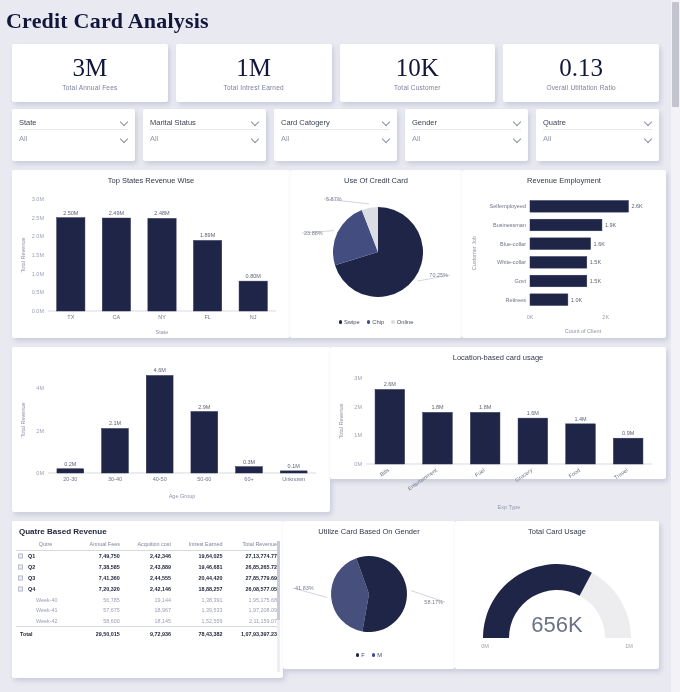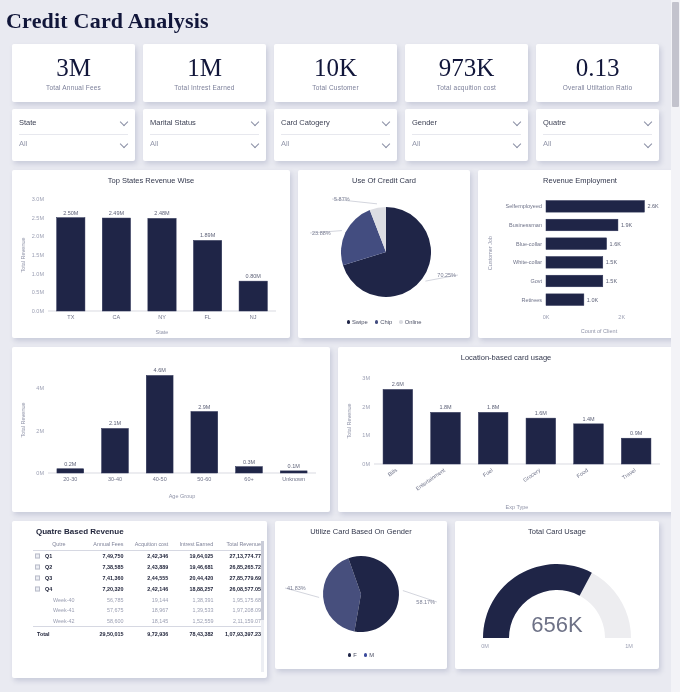--- a/index.html
+++ b/index.html
@@ -47,32 +47,32 @@
   }
   .kpi-label { font-size: 6.5px; color: #7b7f99; margin-top: 3px; letter-spacing: .2px; }
 
   
   .filter-row { display: flex; gap: 8px; padding: 7px 6px 0 6px; }
   .filter-card { flex: 1; height: 52px; padding: 6px 7px 0 7px; }
   .filter-line {
     display: flex; align-items: center; justify-content: space-between;
     font-size: 7.5px; color: #3e4255; height: 14px;
   }
-  .filter-line.value { color: #9498ab; margin-top: 5px;
+  .filter-line.value { color: #9498ab; 
                         border-top: 1px solid #e7e8ee; padding-top: 4px; }
   .chev { width: 8px; height: 8px; position: relative; flex: none; }
   .chev::before {
     content: ""; position: absolute; left: 1px; top: 1px;
     width: 5px; height: 5px;
     border-right: 1px solid #8a8fa5; border-bottom: 1px solid #8a8fa5;
     transform: rotate(45deg);
   }
 
   
-  .chart-row { display: flex; gap: 8px; padding: 9px 6px 0 6px; }
+  .chart-row { display: flex; gap: 0; padding: 9px 6px 0 6px; }
   .chart-card { padding: 6px 6px 4px 6px; position: relative; }
   .chart-title { text-align: center; font-size: 7.5px; color: #33384d; margin-bottom: 2px; }
 
   .axis-label { font-size: 5.5px; fill: #8f93a8; }
   .tick-text  { font-size: 5.5px; fill: #9a9eb2; }
   .cat-text   { font-size: 5.5px; fill: #6f7389; }
   .val-text   { font-size: 5.5px; fill: #5e6278; }
   .pct-text   { font-size: 5.5px; fill: #7a7e93; }
 
   svg { display: block; }
@@ -118,24 +118,20 @@
       <div class="kpi-value">3M</div>
       <div class="kpi-label">Total Annual Fees</div>
     </div>
     <div class="card kpi-card">
       <div class="kpi-value">1M</div>
       <div class="kpi-label">Total Intrest Earned</div>
     </div>
     <div class="card kpi-card">
       <div class="kpi-value">10K</div>
       <div class="kpi-label">Total Customer</div>
-    </div>
-    <div class="card kpi-card">
-      <div class="kpi-value">973K</div>
-      <div class="kpi-label">Total acquition cost</div>
     </div>
     <div class="card kpi-card">
       <div class="kpi-value">0.13</div>
       <div class="kpi-label">Overall Utiltation Ratio</div>
     </div>
   </div>
 
   <div class="filter-row">
     <div class="card filter-card">
       <div class="filter-line">
@@ -301,21 +297,21 @@
           <rect x="217.6" y="113.64" width="26.799999999999997" height="6.359999999999999" fill="#1f2547" stroke="#2b3154" stroke-width="0.5"></rect>
           <text x="231" y="110.64" text-anchor="middle" class="val-text">0.3M</text>
           <text x="231" y="128" text-anchor="middle" class="cat-text">60+</text>
           <rect x="262.26666666666665" y="117.88" width="26.799999999999997" height="2.12" fill="#1f2547" stroke="#2b3154" stroke-width="0.5"></rect>
           <text x="275.66666666666663" y="114.88" text-anchor="middle" class="val-text">0.1M</text>
           <text x="275.66666666666663" y="128" text-anchor="middle" class="cat-text">Unknown</text>
           <text x="164" y="145" text-anchor="middle" class="axis-label">Age Group</text>
           <text x="7" y="67" text-anchor="middle" class="axis-label" transform="rotate(-90 7 67)">Total Revenue</text>
         </svg>
     </div>
-    <div class="card chart-card" style="width:336px;height:165px">
+    <div class="card chart-card" style="width:336px;height:132px">
       <div class="chart-title">Location-based card usage</div>
       <svg id="svg-loc" width="324" height="146" viewBox="0 0 324 146">
           <text x="26" y="102" text-anchor="end" class="tick-text">0M</text>
           <text x="26" y="73.33333333333334" text-anchor="end" class="tick-text">1M</text>
           <text x="26" y="44.66666666666667" text-anchor="end" class="tick-text">2M</text>
           <text x="26" y="16" text-anchor="end" class="tick-text">3M</text>
           <line x1="30" y1="100" x2="316" y2="100" stroke="#c8cad4" stroke-width="0.7"></line>
           <rect x="39.056666666666665" y="25.46666666666667" width="29.55333333333333" height="74.53333333333333" fill="#1f2547" stroke="#2b3154" stroke-width="0.5"></rect>
           <text x="53.83333333333333" y="22.46666666666667" text-anchor="middle" class="val-text">2.6M</text>
           <text x="53.83333333333333" y="107" text-anchor="end" class="cat-text" transform="rotate(-35 53.83333333333333 107)">Bills</text>
@@ -334,21 +330,21 @@
           <rect x="277.39" y="74.2" width="29.55333333333333" height="25.8" fill="#1f2547" stroke="#2b3154" stroke-width="0.5"></rect>
           <text x="292.16666666666663" y="71.2" text-anchor="middle" class="val-text">0.9M</text>
           <text x="292.16666666666663" y="107" text-anchor="end" class="cat-text" transform="rotate(-35 292.16666666666663 107)">Travel</text>
           <text x="173" y="145" text-anchor="middle" class="axis-label">Exp Type</text>
           <text x="7" y="57" text-anchor="middle" class="axis-label" transform="rotate(-90 7 57)">Total Revenue</text>
         </svg>
     </div>
   </div>
 
   <div class="chart-row">
-    <div class="card chart-card" style="width:278px;height:157px;padding:5px 4px 4px 21px">
+    <div class="card chart-card" style="width:278px;height:157px;padding:5px 4px 4px 4px">
       <div class="tbl-title">Quatre Based Revenue</div>
       <table>
         <thead>
           <tr>
             <th class="c0">Qutre</th>
             <th>Annual Fees</th>
             <th>Acquition cost</th>
             <th>Intrest Earned</th>
             <th>Total Revenue</th>
           </tr>

